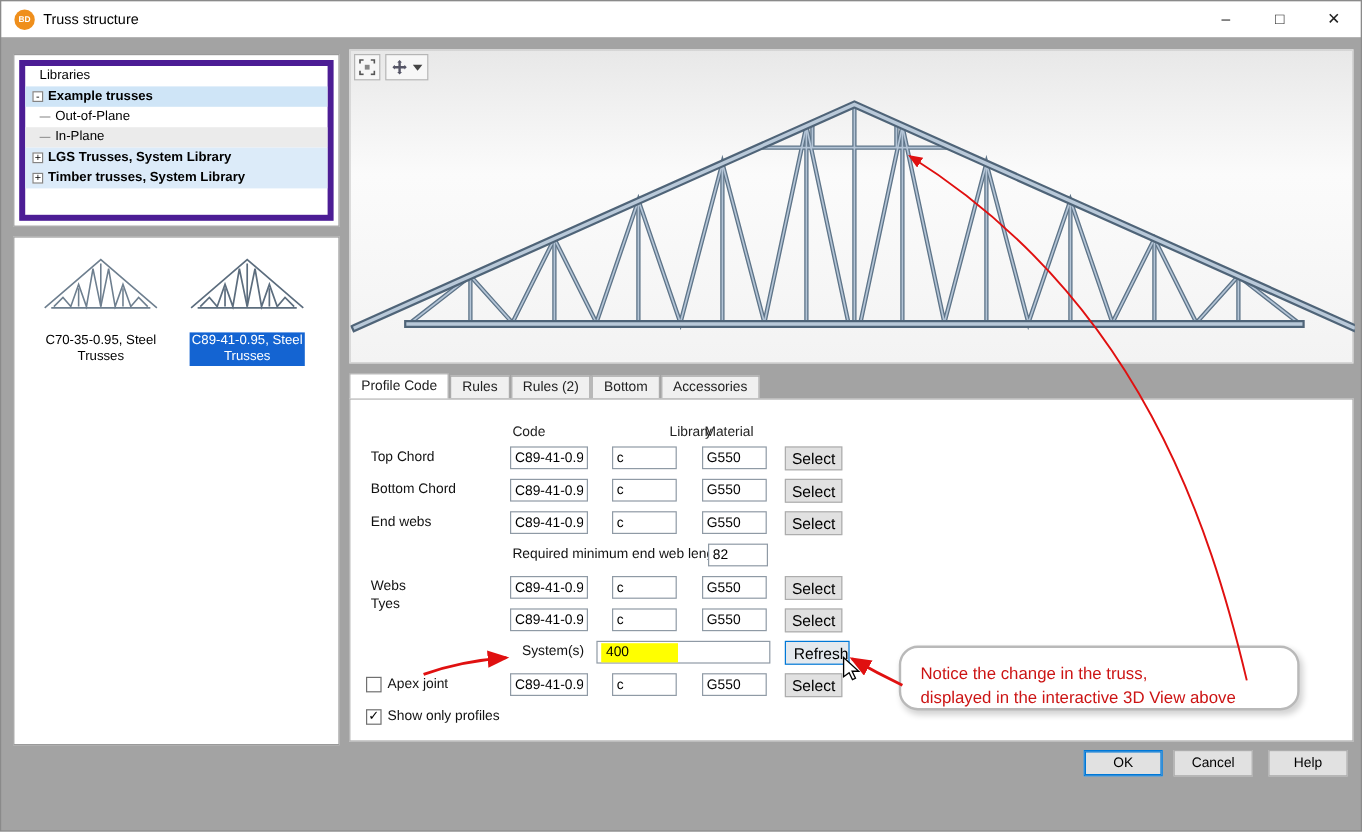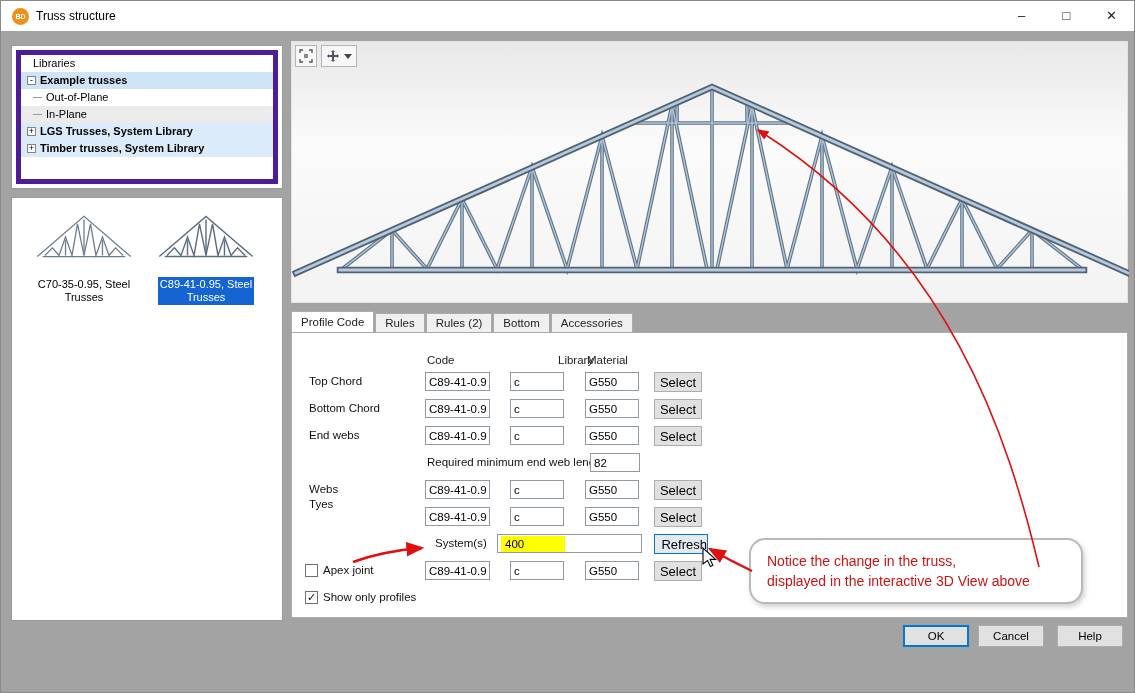--- a/index.html
+++ b/index.html
@@ -85,21 +85,21 @@
               background:#fff; font-size:11px; line-height:11px; text-align:center; color:#000; }
 
   
   .ftr-btn { position:absolute; top:624px; width:66px; height:22px; background:#e1e1e1;
              border:1px solid #adadad; font-family:"Liberation Sans",sans-serif;
              font-size:11.5px; text-align:center; }
   .ftr-btn.ok { left:902px; border:1px solid #0078d7; box-shadow:inset 0 0 0 1px #0078d7; }
   .ftr-btn.cancel { left:977px; } .ftr-btn.help { left:1056px; }
 
   
-  .callout { position:absolute; left:748px; top:537px; width:334px; height:66px;
+  .callout { position:absolute; left:748px; top:537px; width:334px; height:54px;
              background:#fff; border:2px solid #b9b9b9; border-radius:16px;
              box-shadow:2px 3px 5px rgba(0,0,0,.18); z-index:10; padding:11px 0 0 16px; }
   .callout div { color:#cc1414; font-size:14px; line-height:20px; }
   .overlay { position:absolute; left:0; top:0; width:1135px; height:693px;
              pointer-events:none; z-index:50; }
 </style>
 </head>
 <body>
 
 <div class="win">

